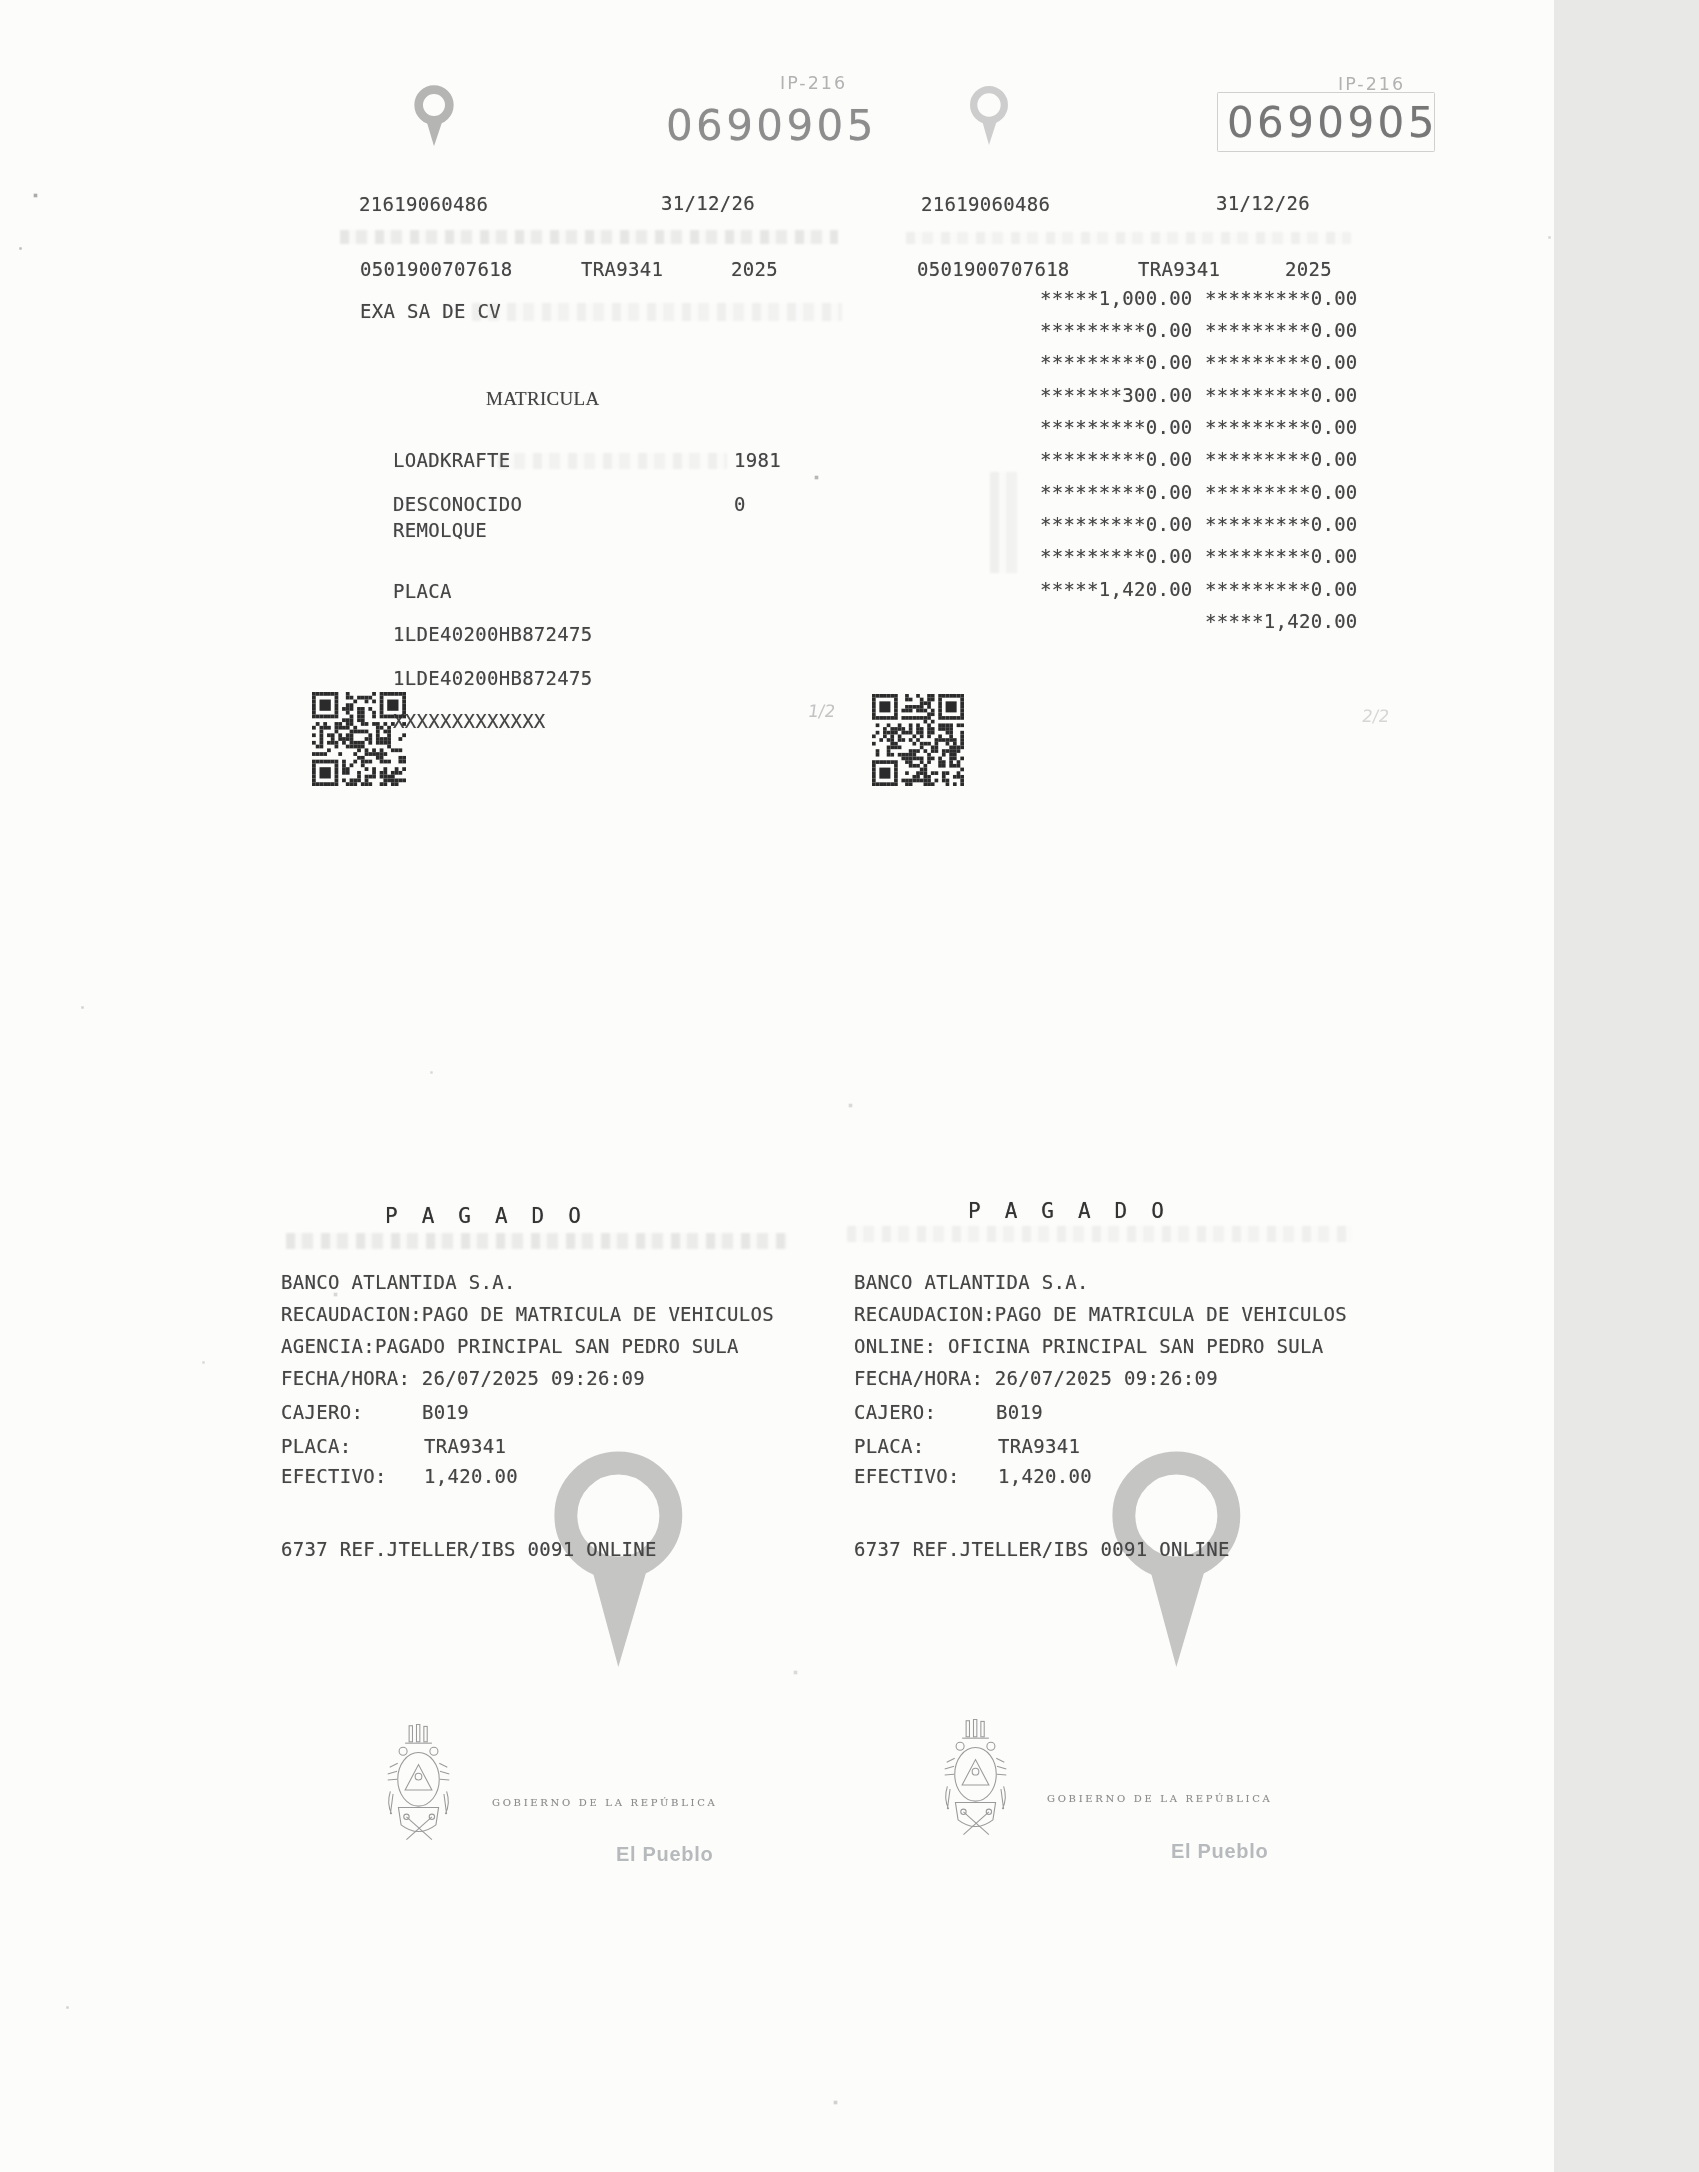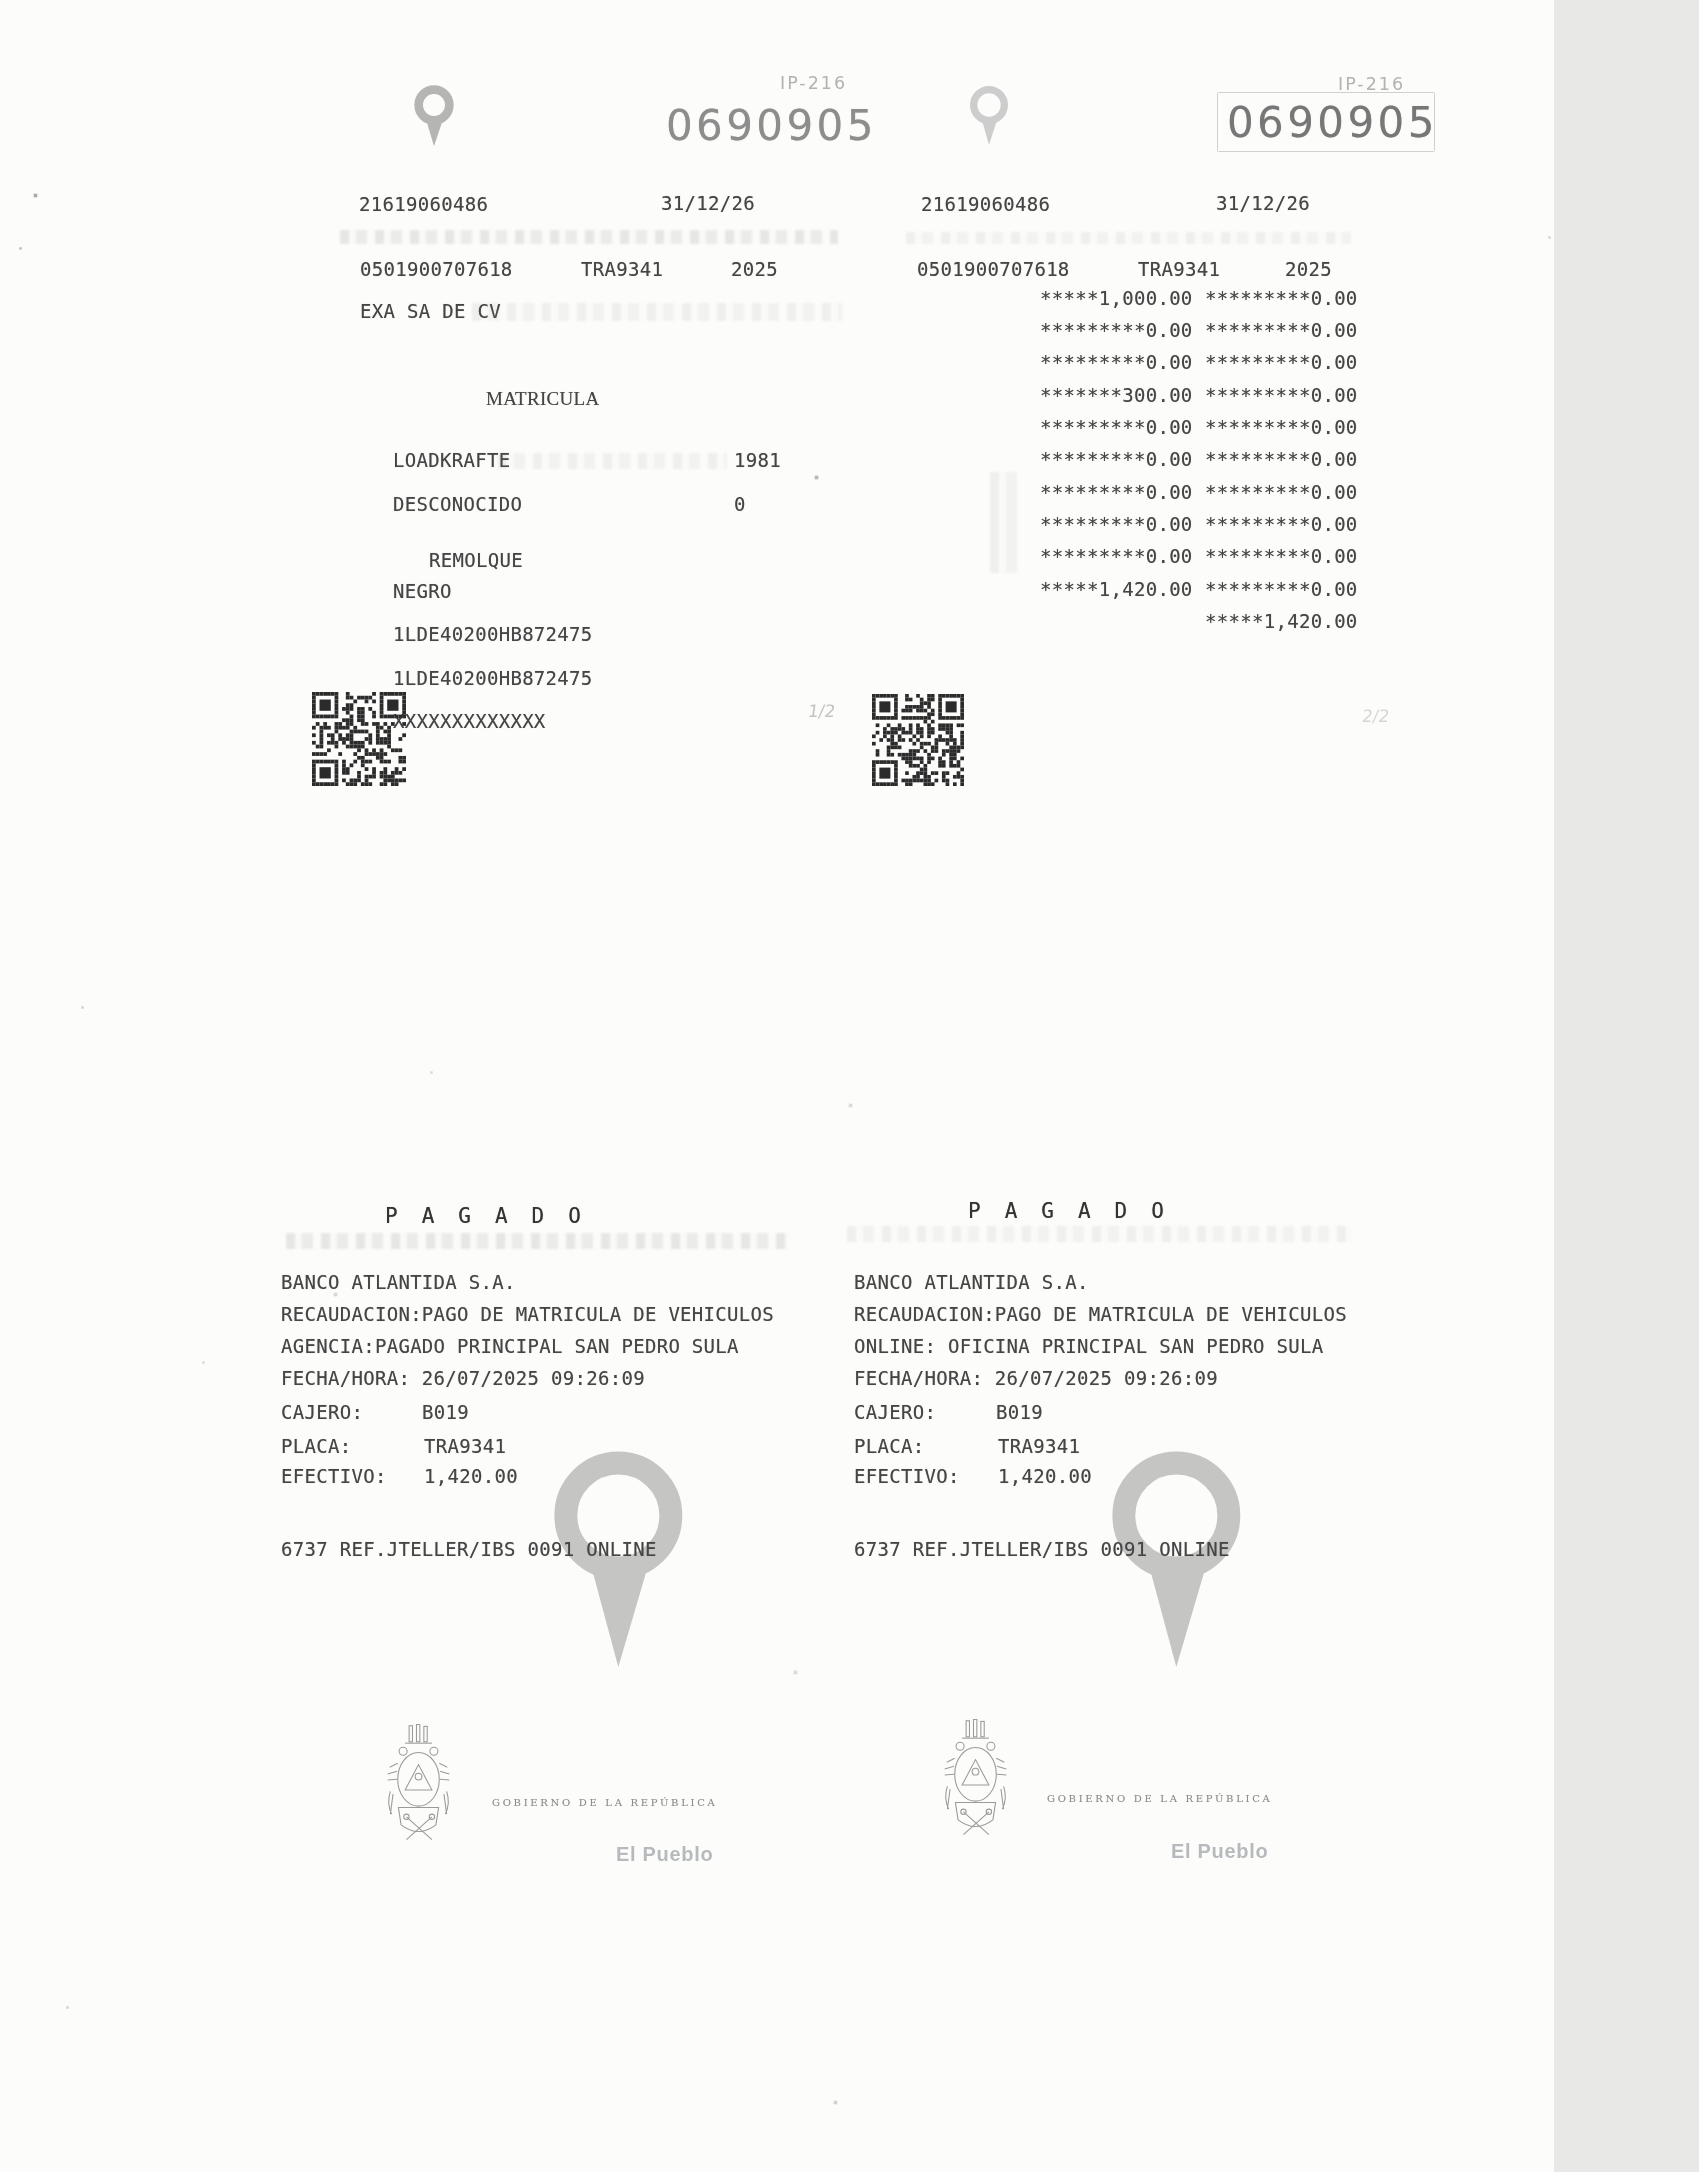--- a/index.html
+++ b/index.html
@@ -68,22 +68,22 @@
 
     <div class="abs tw" style="left:486px;top:389px;font-family:Liberation Serif, serif;">MATRICULA</div>
 
     <div class="abs tw" style="left:393px;top:450px;">LOADKRAFTE</div>
     <div class="abs ghost ghost-light" style="left:498px;top:453px;width:229px;height:16px;"></div>
     <div class="abs tw" style="left:734px;top:450px;">1981</div>
 
     <div class="abs tw" style="left:393px;top:494px;">DESCONOCIDO</div>
     <div class="abs tw" style="left:734px;top:494px;">0</div>
 
-    <div class="abs tw" style="left:393px;top:550px;margin-left:36px;">REMOLQUE</div>
-    <div class="abs tw" style="left:393px;top:581px;">NEGRO</div>
+    <div class="abs tw" style="left:393px;top:520px;">REMOLQUE</div>
+    <div class="abs tw" style="left:393px;top:581px;">PLACA</div>
     <div class="abs tw" style="left:393px;top:624px;">1LDE40200HB872475</div>
     <div class="abs tw" style="left:393px;top:668px;">1LDE40200HB872475</div>
     <div class="abs tw" style="left:393px;top:711px;">XXXXXXXXXXXXX</div>
 
     <div class="abs" id="qr-left" style="left:312px;top:692px;">
         <svg width="94" height="94" viewBox="0 0 140 140">
           <rect x="50.4" y="0" width="5.6" height="5.6" fill="#2b2b2b"></rect>
           <rect x="89.6" y="0" width="5.6" height="5.6" fill="#2b2b2b"></rect>
           <rect x="50.4" y="5.6" width="5.6" height="5.6" fill="#2b2b2b"></rect>
           <rect x="56" y="5.6" width="5.6" height="5.6" fill="#2b2b2b"></rect>

